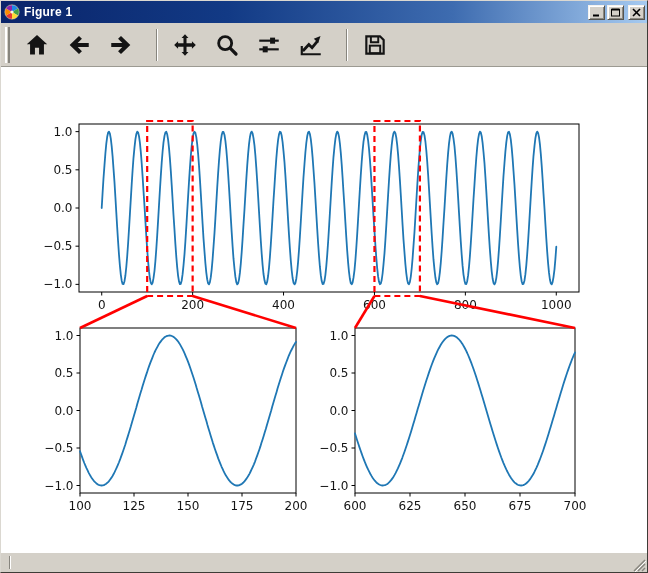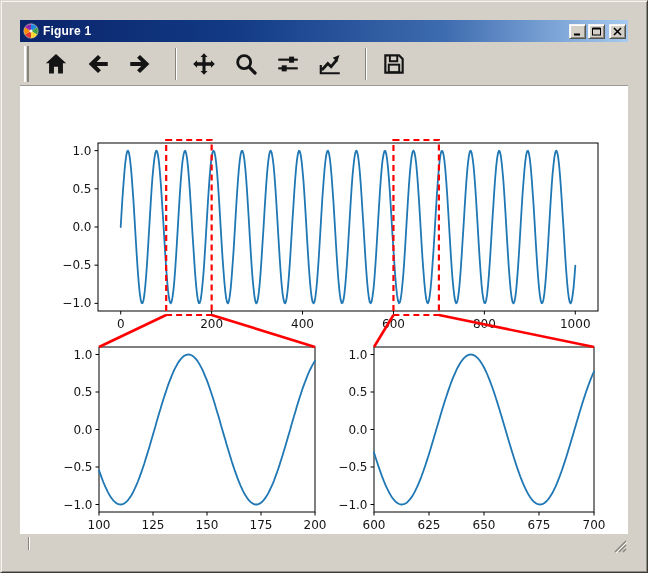--- a/index.html
+++ b/index.html
@@ -3,21 +3,21 @@
 <meta charset="utf-8">
 <style>
   html,body { margin:0; padding:0; background:#808080; }
   * { box-sizing:border-box; }
   .window {
     width:648px; height:573px;
     background:#d4d0c8;
     border-top:1px solid #dbd8d1; border-left:1px solid #dbd8d1;
     border-right:1px solid #3e3c37; border-bottom:1px solid #3e3c37;
     box-shadow: inset 1px 1px 0 #f6f4ef, inset -1px -1px 0 #8f8c84;
-    padding:19px;
+    padding:0;
     display:flex; flex-direction:column;
     font-family:"Liberation Sans", sans-serif;
   }
   
   .titlebar {
     height:22px; flex:0 0 22px;
     background:linear-gradient(90deg,#0a246a 0%,#123a85 35%,#3e6cb0 70%,#a6caf0 100%);
     display:flex; align-items:center; padding:0 2px 0 3px;
   }
   .titlebar .app-icon { width:16px; height:16px; flex:0 0 16px; margin-right:4px; }

